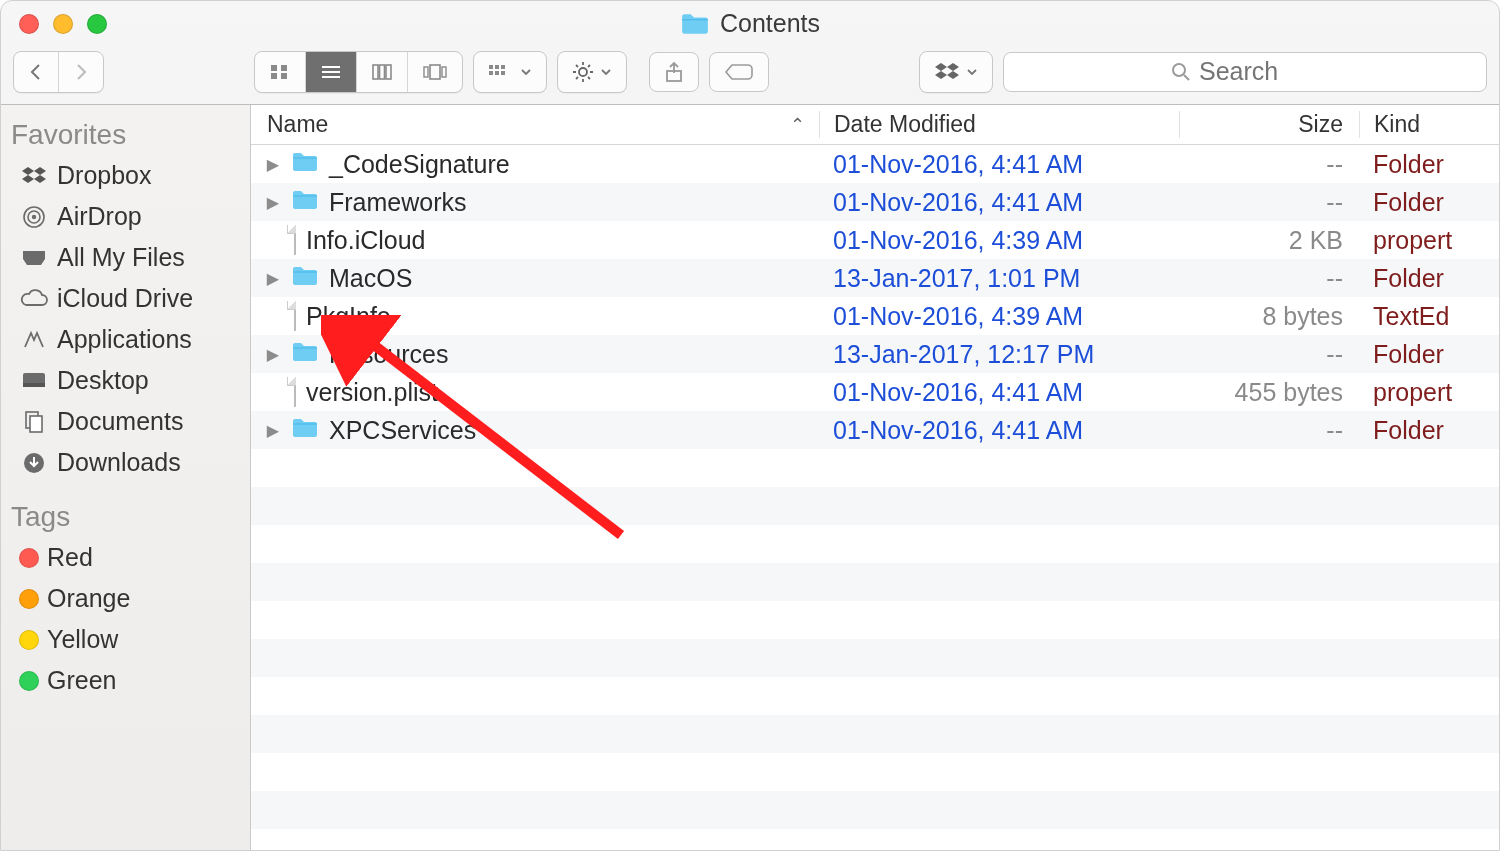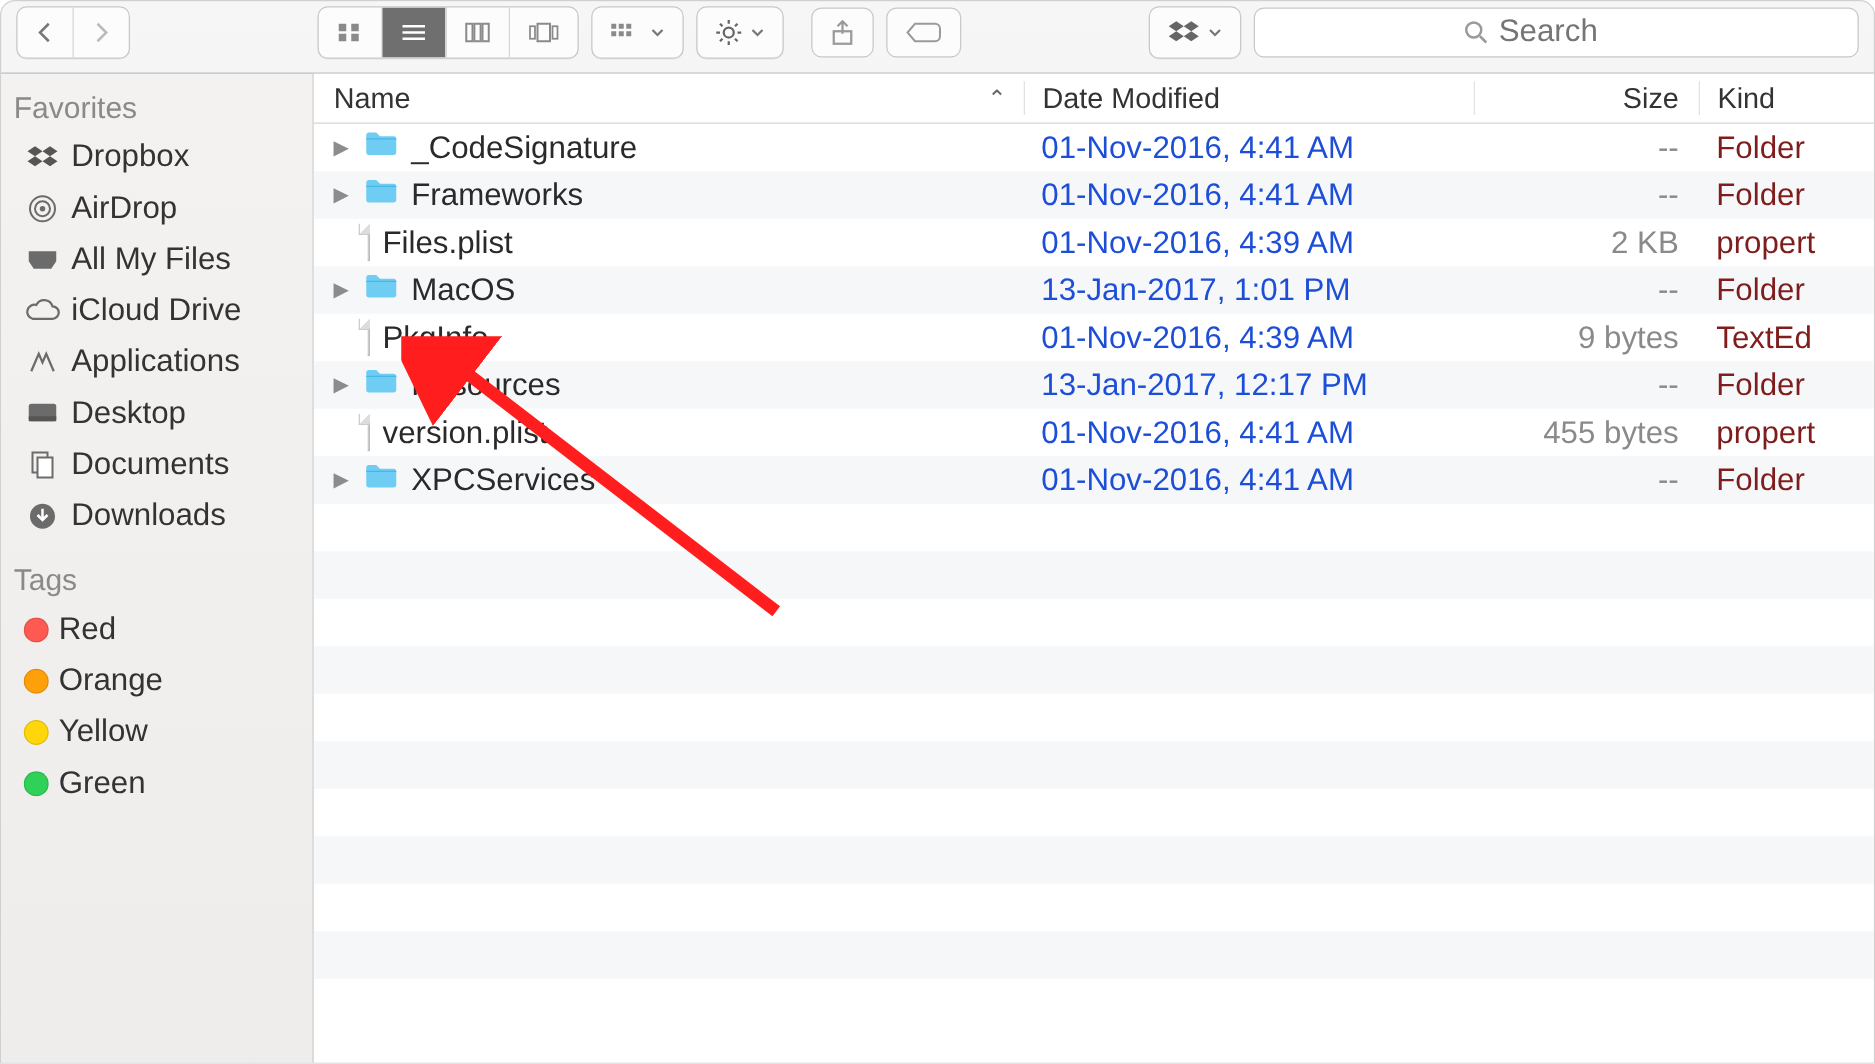--- a/index.html
+++ b/index.html
@@ -75,21 +75,21 @@
   }
   .body {
     flex:1; display:flex; min-height:0;
   }
   .sidebar {
     width: 250px; background: linear-gradient(180deg,#f4f2f0 0%,#efedec 100%);
     border-right:1px solid #c9c9c9;
     padding-top: 6px;
     overflow:hidden;
   }
-  .side-head { color:#8a8a8a; font-size:24px; padding:8px 10px 4px 10px; }
+  .side-head { color:#8a8a8a; font-size:28px; padding:8px 10px 4px 10px; }
   .side-item {
     display:flex; align-items:center; gap:8px; padding:6px 10px 6px 18px; color:#333;
   }
   .side-item .sicon { width:30px; height:26px; display:flex; align-items:center; justify-content:center; color:#6b6b6b;}
   .tagdot { width:20px; height:20px; border-radius:50%; border:1px solid rgba(0,0,0,.12);}
   .content {
     flex:1; display:flex; flex-direction:column; background:#fff; min-width:0;
     position: relative;
   }
   .cols {
@@ -125,20 +125,34 @@
   .c-kind { width:140px; color:#7f1d1d; padding-left:14px; white-space:nowrap; overflow:hidden;}
   .arrow-annot {
     position:absolute; pointer-events:none;
   }
 </style>
 </head>
 <body>
 
 <div class="window">
 
+  <div class="titlebar">
+    <div class="traffic">
+      <div class="dot red"></div>
+      <div class="dot yel"></div>
+      <div class="dot grn"></div>
+    </div>
+    <div class="title-center">
+      <svg class="ficon" viewBox="0 0 28 22">
+        <path d="M2 4c0-1.1.9-2 2-2h6l3 3h11c1.1 0 2 .9 2 2v11c0 1.1-.9 2-2 2H4c-1.1 0-2-.9-2-2V4z" fill="#6fcdf4"></path>
+        <path d="M2 7h24" stroke="#49b7e6" stroke-width="1"></path>
+      </svg>
+      <span class="title-text">Contents</span>
+    </div>
+  </div>
 
   <div class="toolbar">
 
     <div class="btngrp">
       <div class="btn">
         <svg width="16" height="20" viewBox="0 0 16 20">
             <path d="M11 3l-7 7 7 7" fill="none" stroke="#777" stroke-width="2"></path>
           </svg>
       </div>
       <div class="btn">
@@ -394,21 +408,21 @@
               <span>Frameworks</span>
             </div>
             <div class="c-date">01-Nov-2016, 4:41 AM</div>
             <div class="c-size">--</div>
             <div class="c-kind">Folder</div>
           </div>
           <div class="row">
             <div class="c-name">
               <span class="disclosure"></span>
               <span><span class="docicon"></span></span>
-              <span>Files.plist</span>
+              <span>Info.iCloud</span>
             </div>
             <div class="c-date">01-Nov-2016, 4:39 AM</div>
             <div class="c-size">2 KB</div>
             <div class="c-kind">propert</div>
           </div>
           <div class="row">
             <div class="c-name">
               <span class="disclosure">▶</span>
               <span><svg class="folder" viewBox="0 0 28 22">
                   <path d="M2 4c0-1.1.9-2 2-2h6l3 3h11c1.1 0 2 .9 2 2v11c0 1.1-.9 2-2 2H4c-1.1 0-2-.9-2-2V4z" fill="#6fcdf4"></path>
@@ -420,21 +434,21 @@
             <div class="c-size">--</div>
             <div class="c-kind">Folder</div>
           </div>
           <div class="row">
             <div class="c-name">
               <span class="disclosure"></span>
               <span><span class="docicon"></span></span>
               <span>PkgInfo</span>
             </div>
             <div class="c-date">01-Nov-2016, 4:39 AM</div>
-            <div class="c-size">9 bytes</div>
+            <div class="c-size">8 bytes</div>
             <div class="c-kind">TextEd</div>
           </div>
           <div class="row">
             <div class="c-name">
               <span class="disclosure">▶</span>
               <span><svg class="folder" viewBox="0 0 28 22">
                   <path d="M2 4c0-1.1.9-2 2-2h6l3 3h11c1.1 0 2 .9 2 2v11c0 1.1-.9 2-2 2H4c-1.1 0-2-.9-2-2V4z" fill="#6fcdf4"></path>
                   <path d="M2 7h24" stroke="#49b7e6" stroke-width="1"></path>
                 </svg></span>
               <span>Resources</span>

